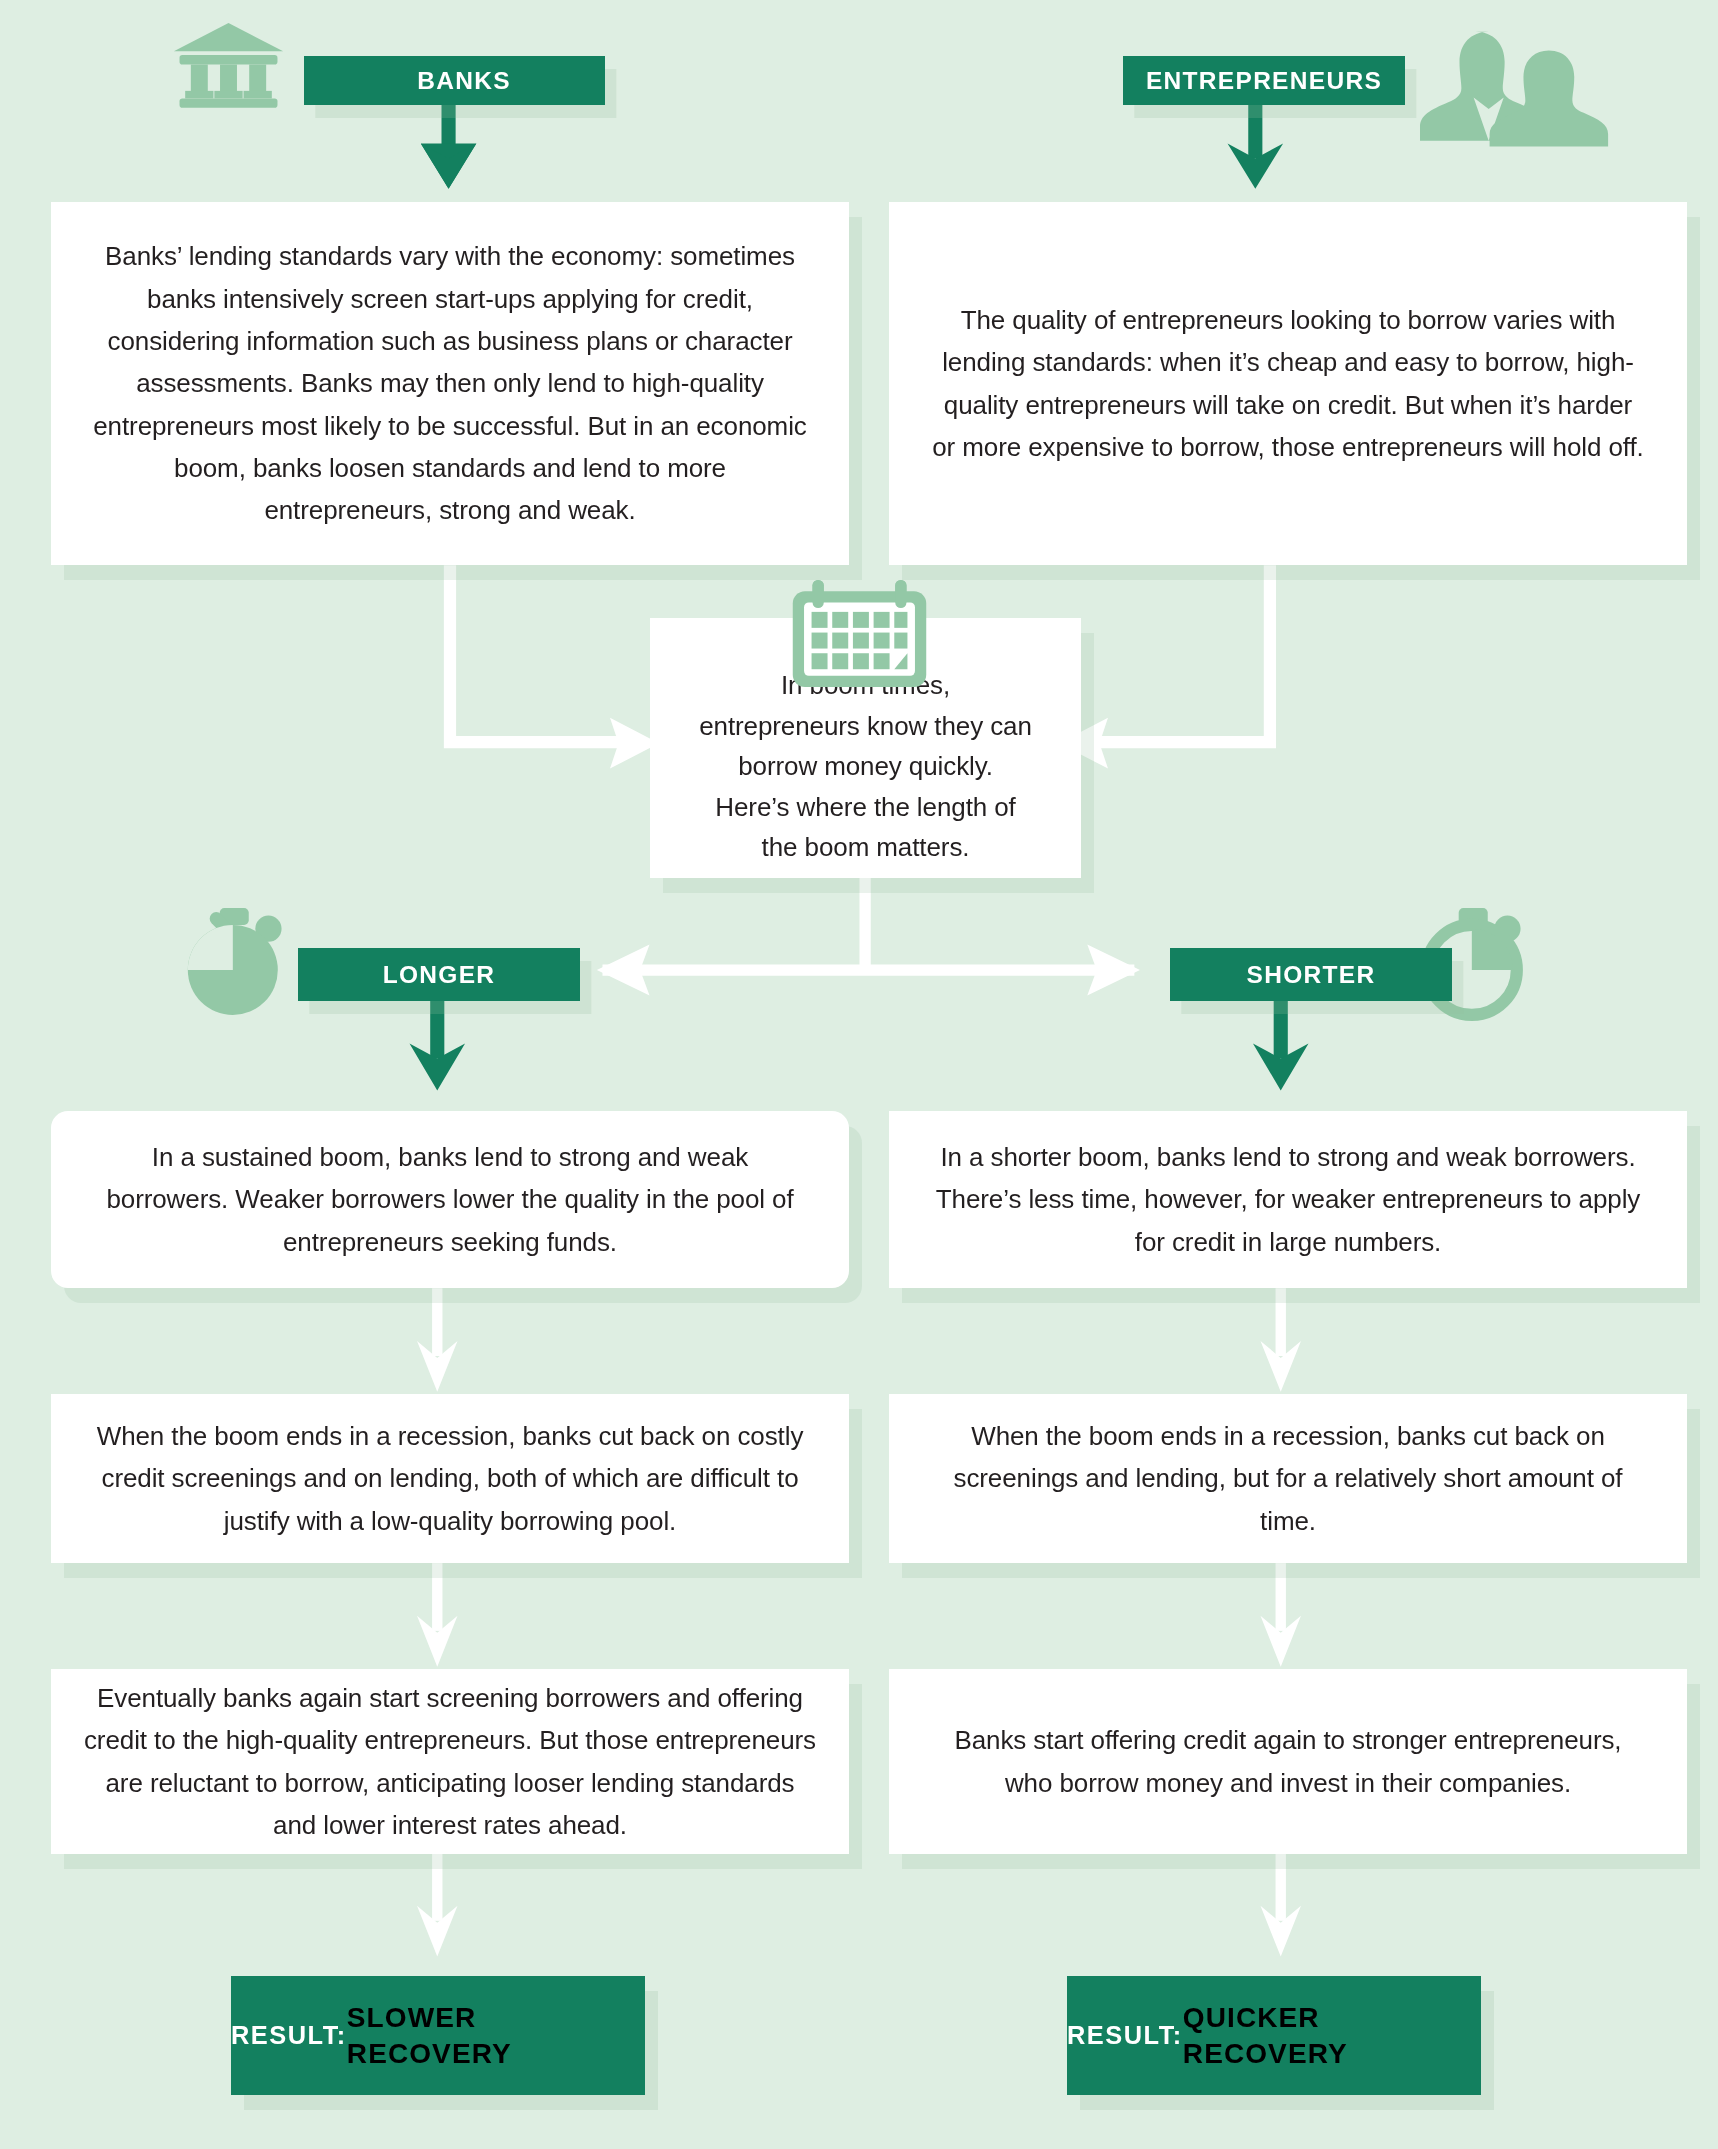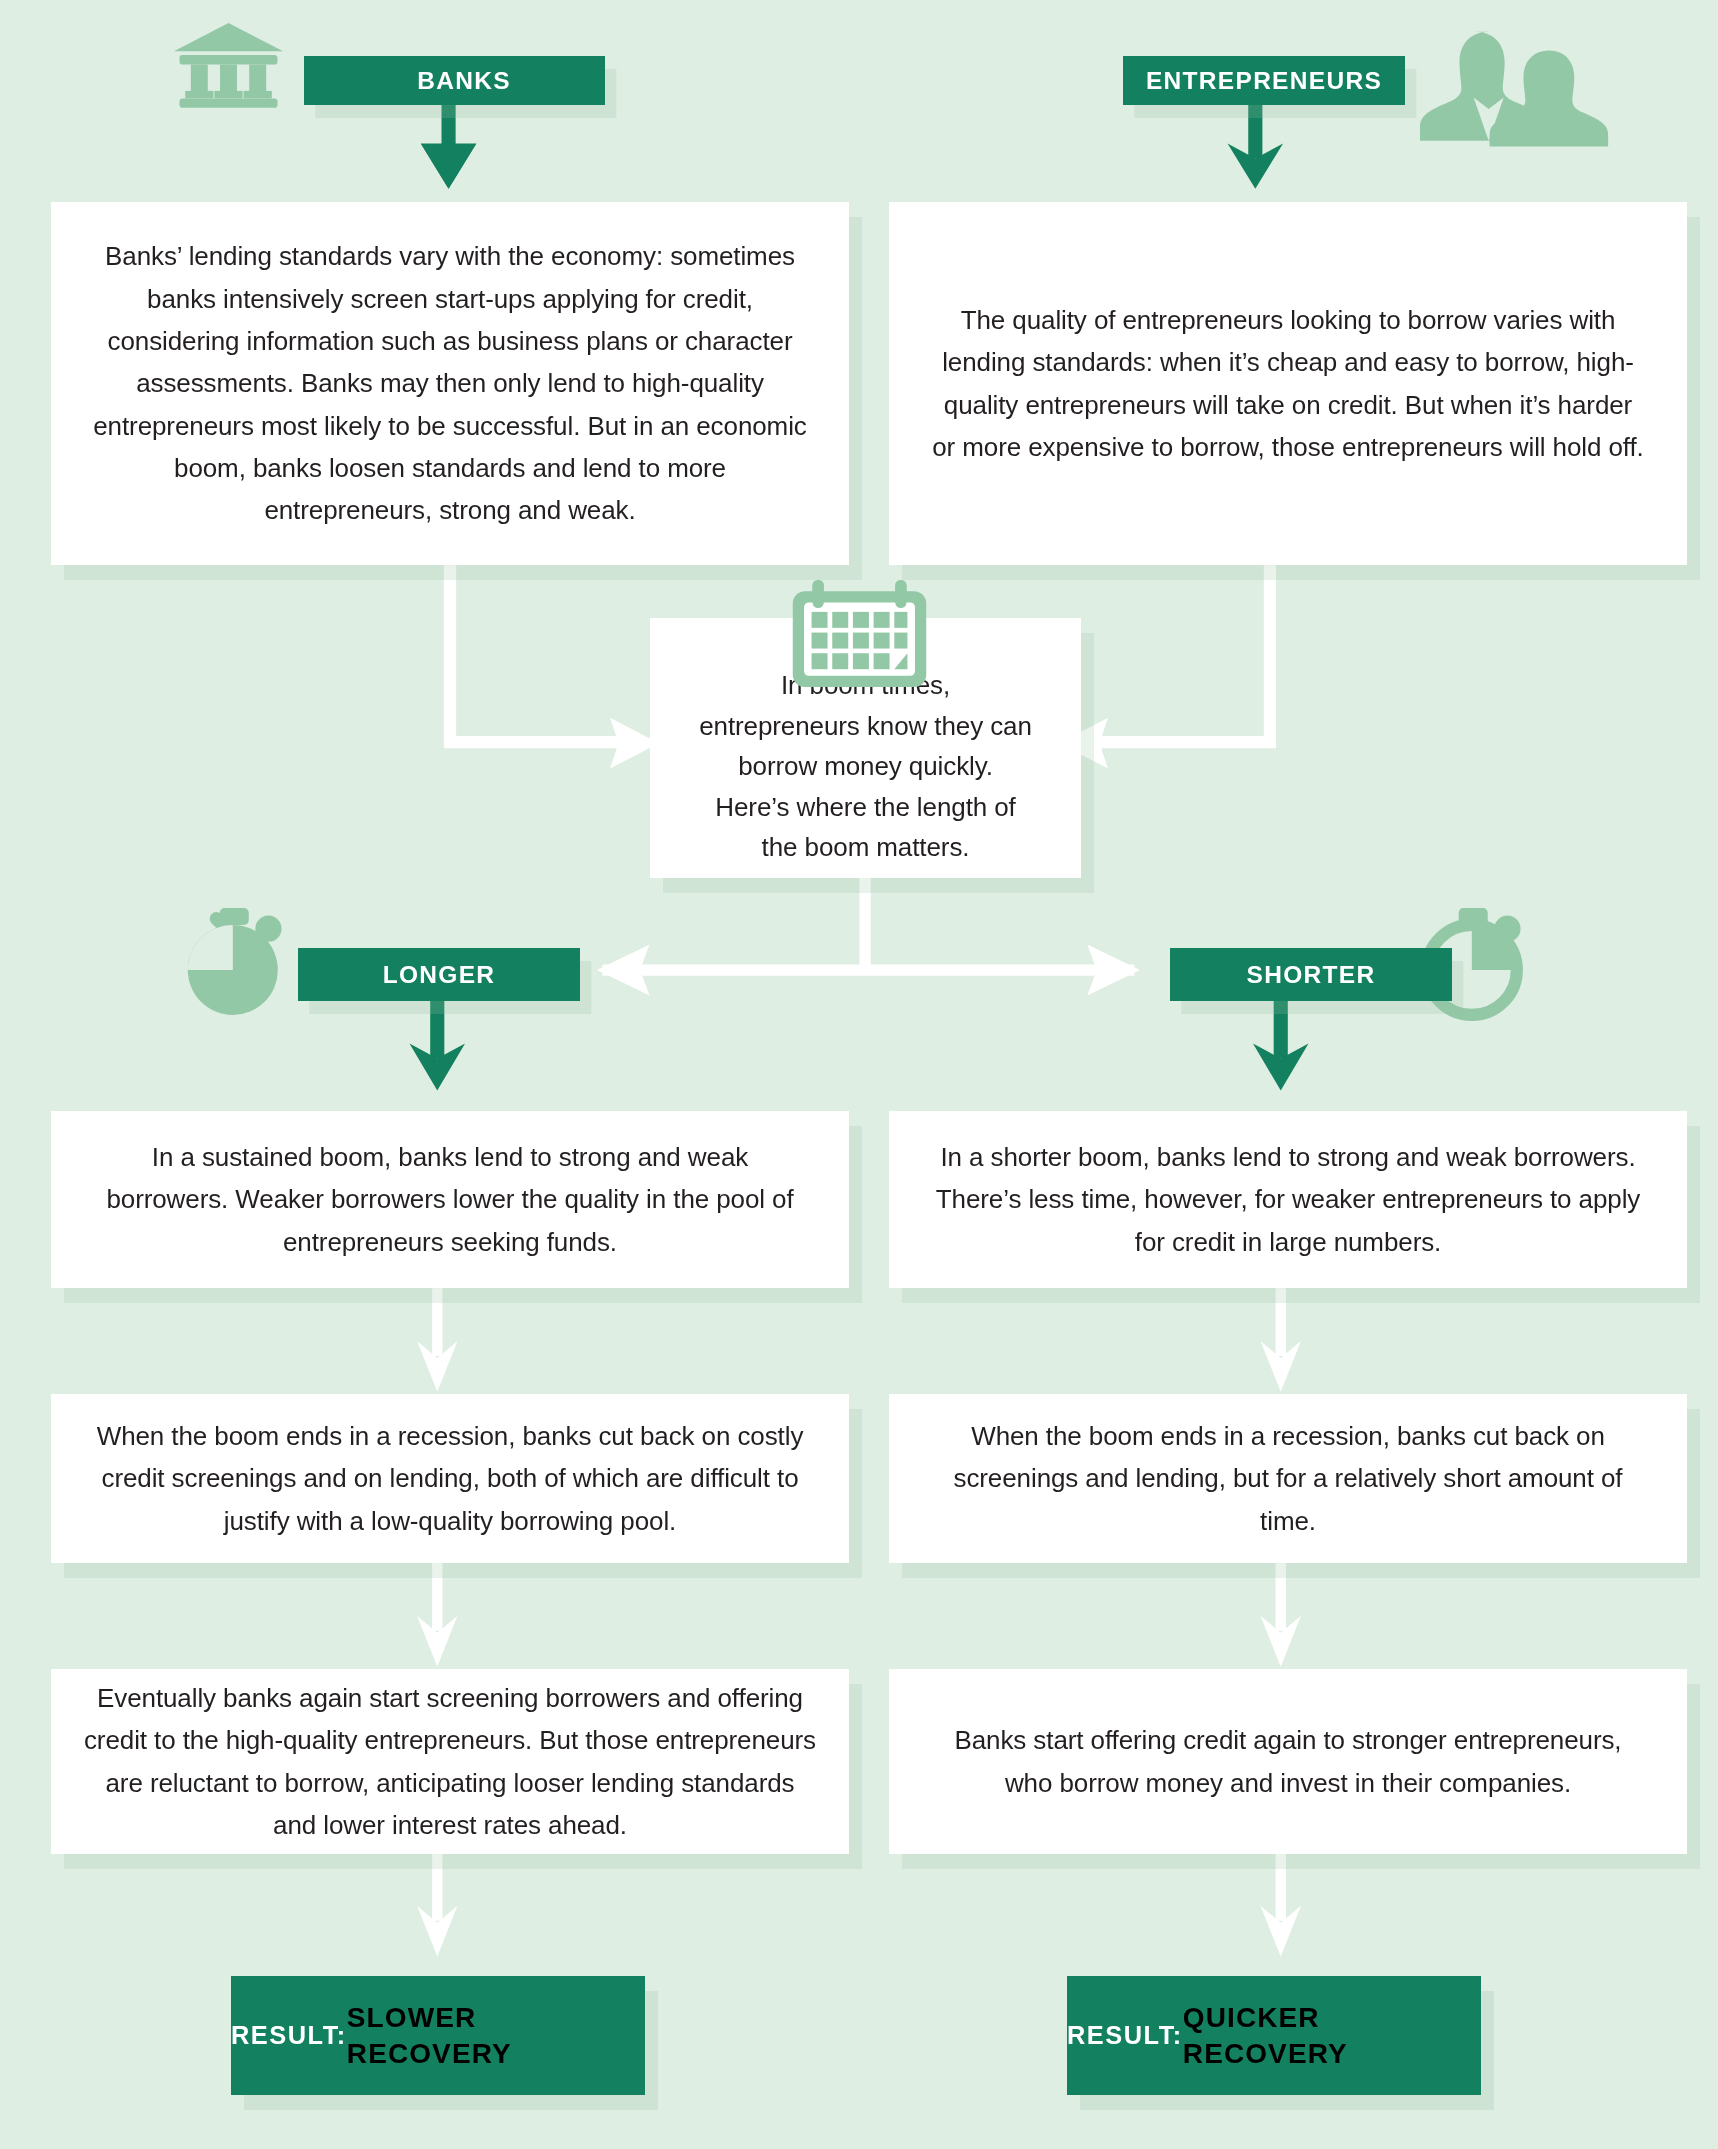--- a/index.html
+++ b/index.html
@@ -210,21 +210,21 @@
   </div>
 
   <div class="tbox" style="left:889px;top:202px;width:798px;height:363px;">
     <p>The quality of entrepreneurs looking to borrow varies with lending standards: when it’s cheap and easy to borrow, high-quality entrepreneurs will take on credit. But when it’s harder or more expensive to borrow, those entrepreneurs will hold off.</p>
   </div>
 
   <div class="tbox" style="left:650px;top:618px;width:431px;height:260px;z-index:4;">
     <p style="font-size:26px;line-height:1.56;padding:0 32px;margin-top:53px;">In boom times, entrepreneurs know they can borrow money quickly. Here’s where the length of the boom matters.</p>
   </div>
 
-  <div class="tbox" style="left:51px;top:1111px;width:798px;height:177px;">
+  <div class="tbox" style="left:51px;top:1111px;width:798px;height:177px;border-radius:17px;">
     <p>In a sustained boom, banks lend to strong and weak borrowers. Weaker borrowers lower the quality in the pool of entrepreneurs seeking funds.</p>
   </div>
 
   <div class="tbox" style="left:889px;top:1111px;width:798px;height:177px;">
     <p>In a shorter boom, banks lend to strong and weak borrowers. There’s less time, however, for weaker entrepreneurs to apply for credit in large numbers.</p>
   </div>
 
   <div class="tbox" style="left:51px;top:1394px;width:798px;height:169px;">
     <p>When the boom ends in a recession, banks cut back on costly credit screenings and on lending, both of which are difficult to justify with a low-quality borrowing pool.</p>
   </div>

